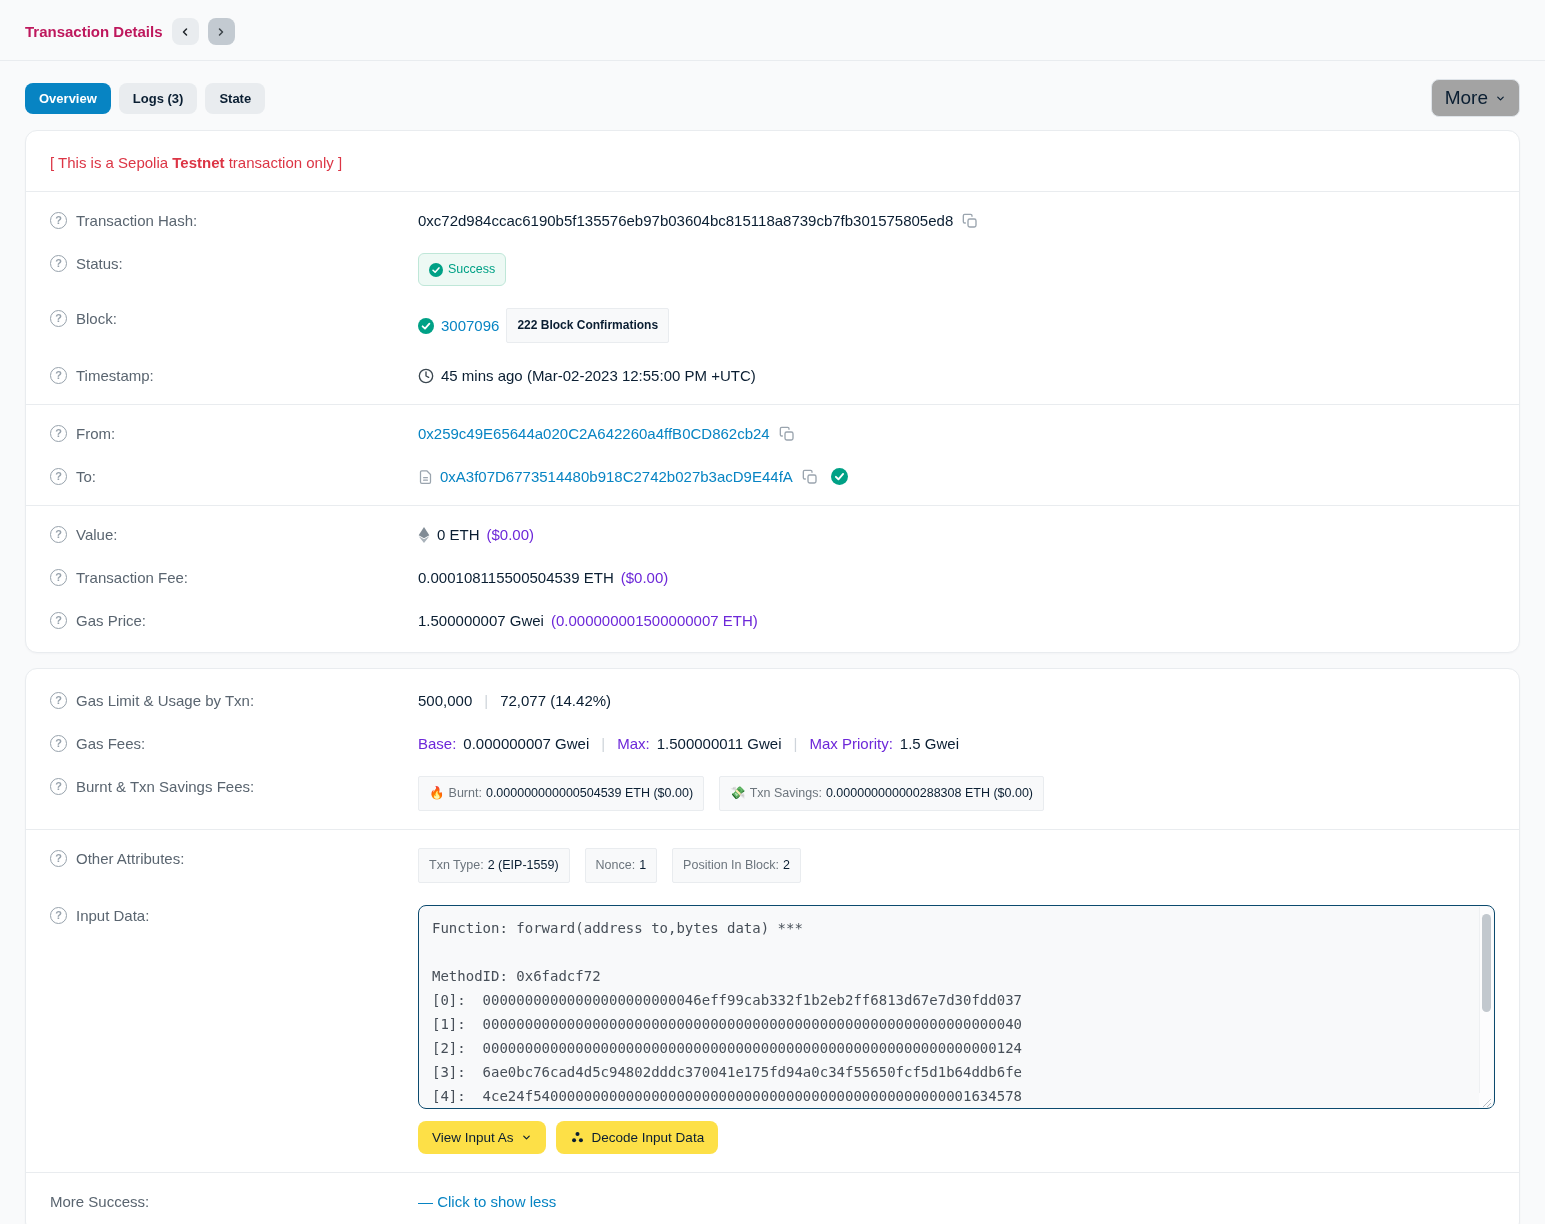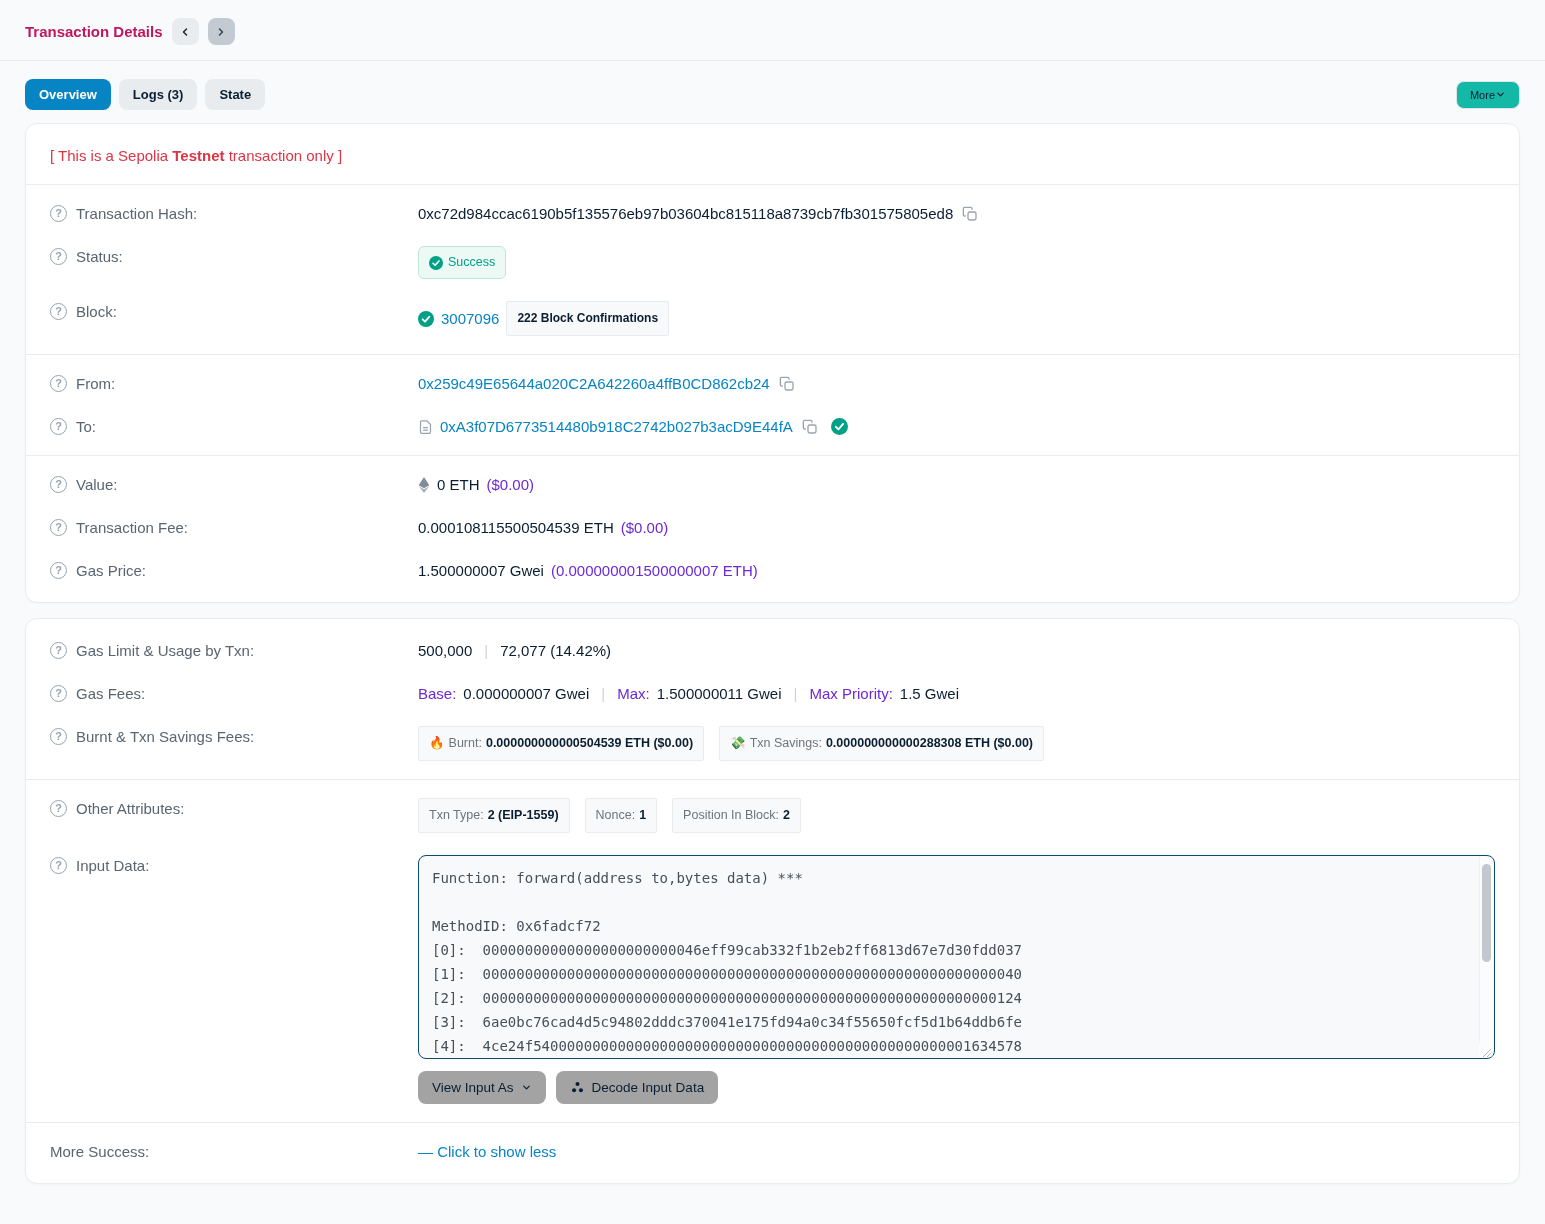--- a/index.html
+++ b/index.html
@@ -27,23 +27,23 @@
 
   
   .tabsrow { display:flex; align-items:center; margin:18px 0 13px; }
   .tab {
     border:none; border-radius:8px; padding:8px 14px; margin-right:8px;
     font-family:inherit; font-size:13px; font-weight:700; cursor:pointer;
     background:#e9ecef; color:#0a1e32;
   }
   .tab.active { background:#0784c3; color:#fff; }
   .more-btn {
-    margin-left:auto; display:inline-flex; align-items:center; 
-    background:#14b8a6; border:1px solid #dfe4e9; border-radius:8px;
-    padding:7px 13px; font-family:inherit; font-size:11px; font-weight:500;
+    margin-left:auto; display:inline-flex; align-items:center; gap:7px;
+    background:#a3a3a3; border:1px solid #dfe4e9; border-radius:8px;
+    padding:7px 13px; font-family:inherit; font-size:19px; font-weight:500;
     color:#0a1e32; cursor:pointer;
   }
 
   
   .card {
     background:#fff; border:1px solid #e9ecef; border-radius:12px;
     padding:10px 24px; margin-bottom:15px;
     box-shadow:0 1px 2px rgba(10,30,50,.03);
   }
   .divider { height:1px; background:#e9ecef; margin:7px -24px; }
@@ -70,21 +70,21 @@
   .badge-success {
     display:inline-flex; align-items:center; gap:5px;
     background:#edf9f4; border:1px solid #bfe7d8; border-radius:6px;
     padding:5px 10px; font-size:12.5px; font-weight:500; color:#00a186;
   }
   .badge-gray {
     display:inline-flex; align-items:center; gap:4px;
     background:#f8f9fa; border:1px solid #e9ecef; border-radius:2px;
     padding:6px 10px; font-size:12.5px; color:#0a1e32;
   }
-  .badge-gray .bval { font-weight:700; }
+  .badge-gray .bval { font-weight:400; }
   .badge-gray .blabel { color:#6c757d; }
   .conf-badge { font-weight:700; font-size:12px; }
 
   
   .input-col { flex:1 1 auto; min-width:0; }
   .inputbox {
     position:relative; width:100%; height:204px;
     background:#f8f9fa; border:1px solid #0c4a6e; border-radius:8px;
     overflow:hidden;
   }
@@ -100,21 +100,21 @@
     background:#fcfcfd; border-left:1px solid #eef0f2; border-radius:0 7px 7px 0;
   }
   .sb-thumb {
     position:absolute; top:7px; right:2.5px; width:9px; height:98px;
     background:#c2c8ce; border-radius:5px; cursor:pointer;
   }
   .grip { position:absolute; right:1px; bottom:1px; width:14px; height:14px; background:#fcfcfd; cursor:nwse-resize; }
   .input-actions { display:flex; gap:10px; margin-top:12px; }
   .light-btn {
     display:inline-flex; align-items:center; gap:7px;
-    background:#a3a3a3; border:none; border-radius:8px;
+    background:#fde047; border:none; border-radius:8px;
     padding:9px 14px; font-family:inherit; font-size:13.5px; font-weight:500;
     color:#0a1e32; cursor:pointer;
   }
 
   .plain-label { color:#5a6570; }
   .show-less { font-size:15px; }
 </style>
 </head>
 <body>
 
@@ -196,20 +196,33 @@
       <div class="row-value">
         <svg width="16" height="16" viewBox="0 0 16 16">
             <circle cx="8" cy="8" r="8" fill="#00a186"></circle>
             <polyline points="4.6 8.3 7 10.6 11.4 5.6" fill="none" stroke="#fff" stroke-width="1.8" stroke-linecap="round" stroke-linejoin="round"></polyline>
           </svg>
         <a class="link">3007096</a>
         <span class="badge-gray conf-badge">222 Block Confirmations</span>
       </div>
     </div>
 
+    <div class="row">
+      <div class="row-label">
+        <span class="qicon"></span>
+        <span>Timestamp:</span>
+      </div>
+      <div class="row-value">
+        <svg width="16" height="16" viewBox="0 0 24 24" fill="none" stroke="#3b4750" stroke-width="2" stroke-linecap="round" stroke-linejoin="round">
+            <circle cx="12" cy="12" r="10"></circle>
+            <polyline points="12 6 12 12 16 14"></polyline>
+          </svg>
+        <span>45 mins ago (Mar-02-2023 12:55:00 PM +UTC)</span>
+      </div>
+    </div>
 
     <div class="divider"></div>
 
     <div class="row">
       <div class="row-label">
         <span class="qicon"></span>
         <span>From:</span>
       </div>
       <div class="row-value">
         <a class="link">0x259c49E65644a020C2A642260a4ffB0CD862cb24</a>

